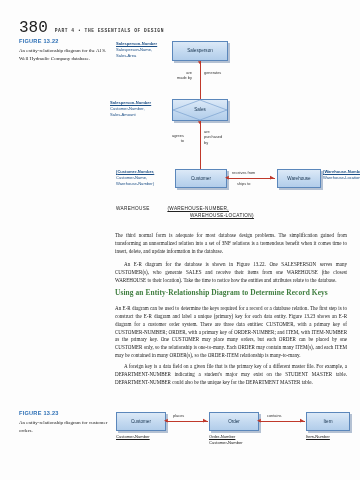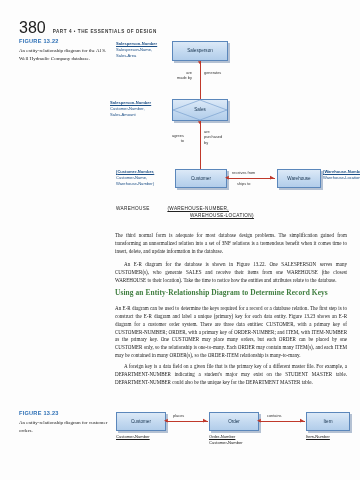--- a/index.html
+++ b/index.html
@@ -22,21 +22,21 @@
     background: #fdfdfd;
   }
 
   
   .runhead {
     position: absolute;
     left: 19px; top: 19px;
     display: flex;
     align-items: baseline;
     gap: 7px;
-    font-family: Liberation Sans, sans-serif;
+    font-family: Liberation Mono, monospace;
     white-space: nowrap;
     text-align: center;
   }
   .runhead-text {
     font-size: 4.6px;
     font-weight: bold;
     letter-spacing: .55px;
     color: #3a3a3a;
   }
 

